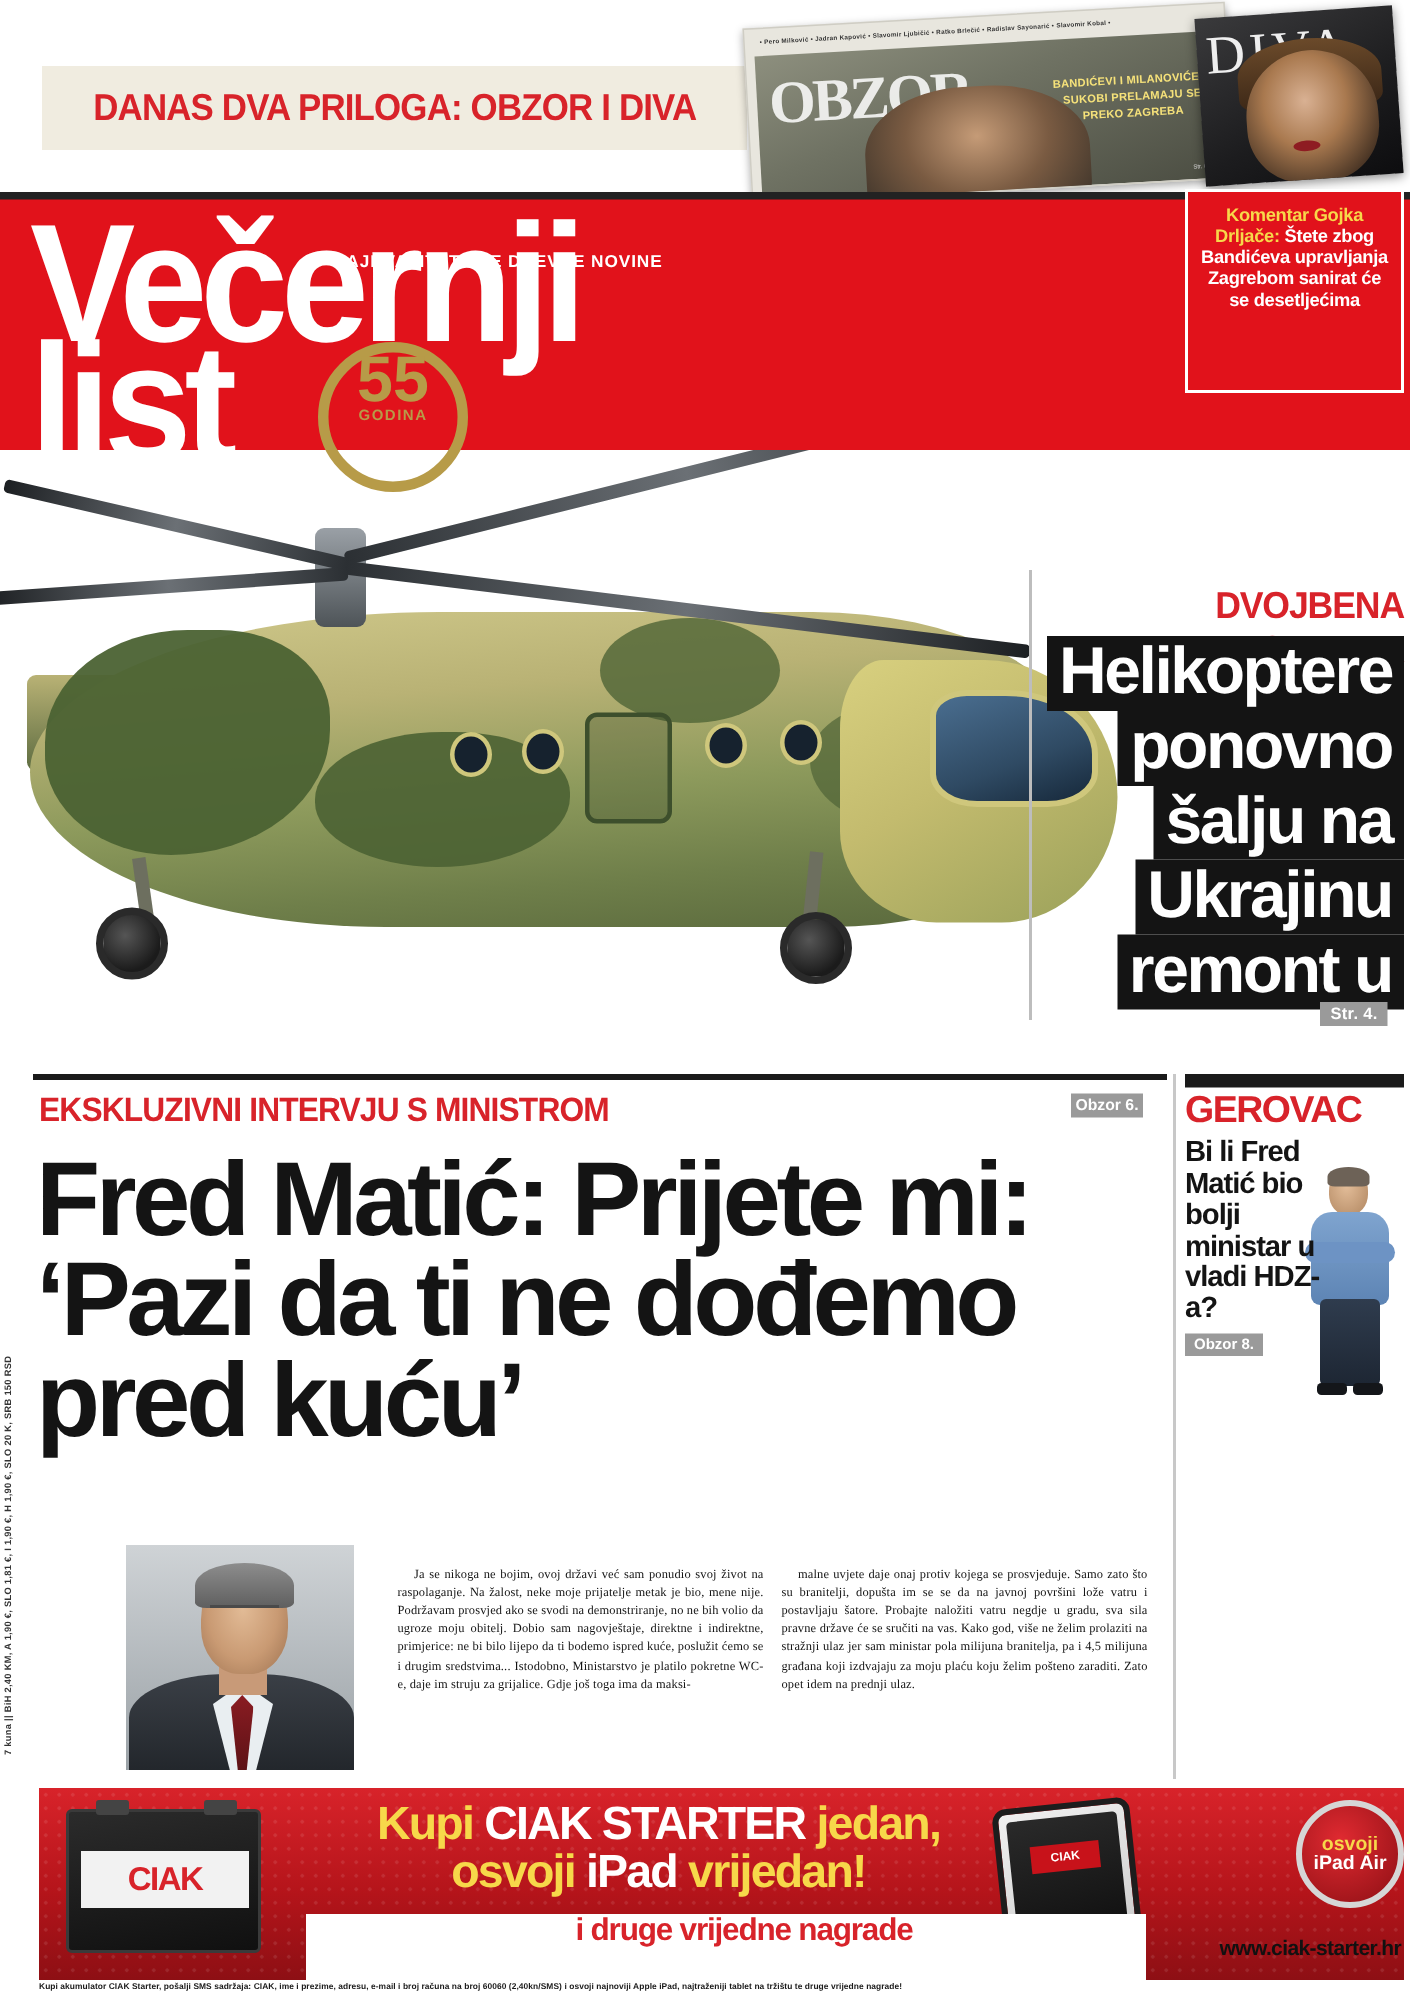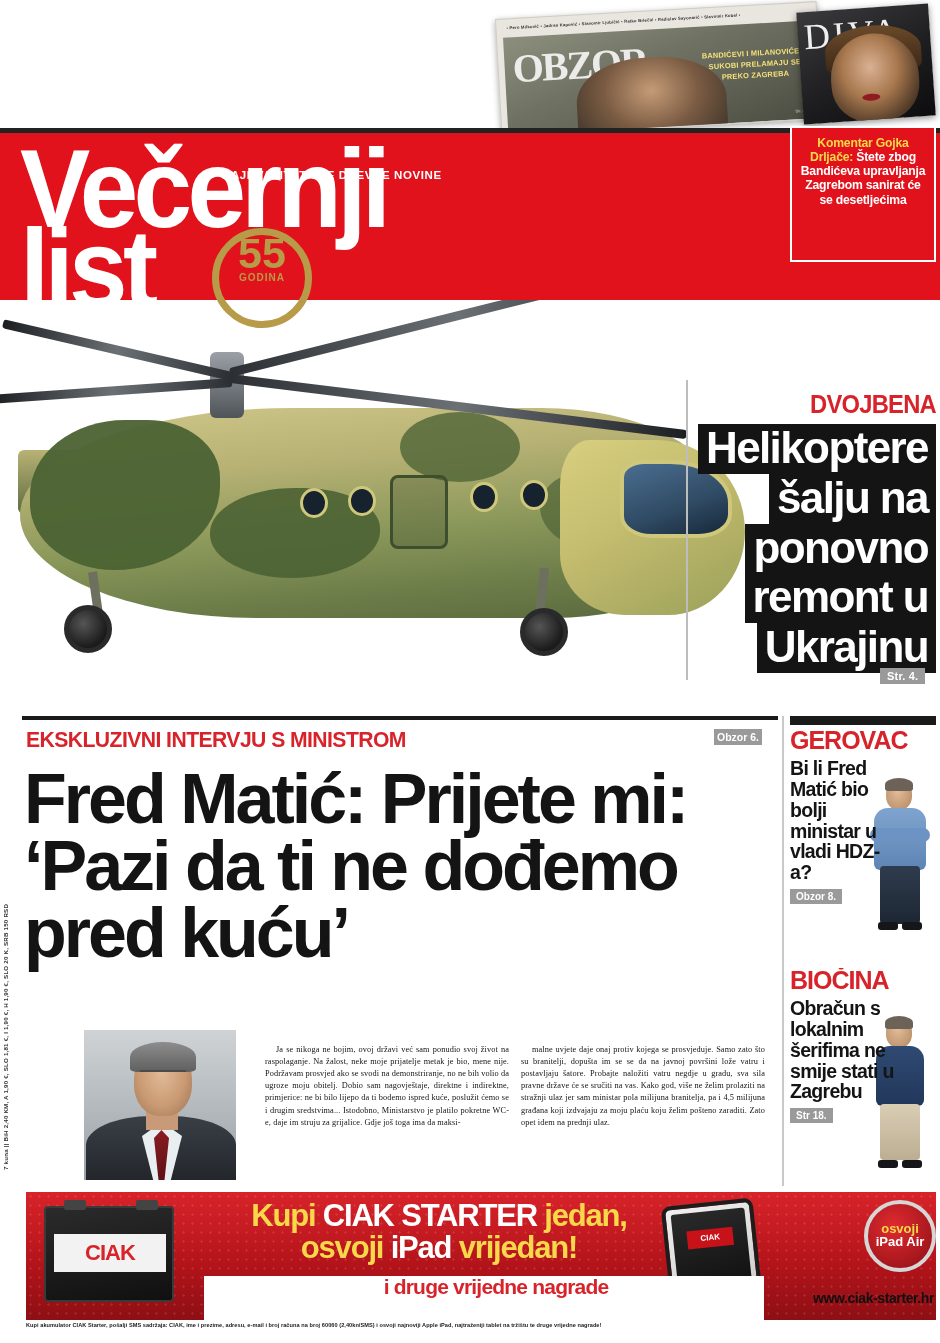--- a/index.html
+++ b/index.html
@@ -408,20 +408,23 @@
     font-weight:600;
   }
 </style>
 </head>
 <body>
 
 <div class="page">
 
   <div class="top-strip">
 
+    <div class="promo-band">
+      <div class="promo-band-text">DANAS DVA PRILOGA: OBZOR I DIVA</div>
+    </div>
 
     <div class="obzor-mock">
       <div class="obzor-topline">• Pero Milković • Jadran Kapović • Slavomir Ljubičić • Ratko Brlečić • Radislav Sayonarić • Slavomir Kobal •</div>
       <div class="obzor-body">
         <div class="obzor-logo">OBZOR</div>
         <div class="obzor-portrait"></div>
         <div class="obzor-hl">BANDIĆEVI I MILANOVIĆEVI SUKOBI PRELAMAJU SE PREKO ZAGREBA</div>
         <div class="obzor-small">Str. 6-7.</div>
       </div>
     </div>
@@ -482,24 +485,24 @@
     <div class="gear" style="left:64px; top:305px;"></div>
     <div class="gear-strut" style="left:540px; top:268px; height:48px; transform:rotate(6deg);"></div>
     <div class="gear" style="left:520px; top:308px;"></div>
   </div>
 
   <div class="heli-rule"></div>
 
   <div class="lead-kicker">DVOJBENA ODLUKA</div>
   <div class="lead-hl">
     <span>Helikoptere</span>
+    <span>ponovno</span>
     <span>šalju na</span>
-    <span>ponovno</span>
+    <span>Ukrajinu</span>
     <span>remont u</span>
-    <span>Ukrajinu</span>
   </div>
   <div class="lead-page">Str. 4.</div>
 
   <div class="main-hr"></div>
   <div class="right-col-hr"></div>
   <div class="vrule-right"></div>
 
   <div class="int-kicker">EKSKLUZIVNI INTERVJU S MINISTROM</div>
   <div class="int-tag">Obzor 6.</div>
   <div class="int-headline">Fred Matić: Prijete mi: ‘Pazi da ti ne dođemo pred kuću’</div>
@@ -530,33 +533,20 @@
       <div class="sp-head"></div>
       <div class="sp-hair"></div>
       <div class="sp-torso1"></div>
       <div class="sp-arms"></div>
       <div class="sp-legs1"></div>
       <div class="sp-shoe" style="left:14px;"></div>
       <div class="sp-shoe" style="left:38px;"></div>
     </div>
   </div>
 
-  <div class="side-sec" style="top:968px; height:210px;">
-    <div class="side-title">BIOČINA</div>
-    <div class="side-text">Obračun s lokalnim šerifima ne smije stati u Zagrebu</div>
-    <div class="side-tag">Str 18.</div>
-    <div class="side-photo">
-      <div class="sp-head"></div>
-      <div class="sp-hair"></div>
-      <div class="sp-torso2"></div>
-      <div class="sp-legs2"></div>
-      <div class="sp-shoe" style="left:14px;"></div>
-      <div class="sp-shoe" style="left:38px;"></div>
-    </div>
-  </div>
 
   <div class="spine">7 kuna || BiH 2,40 KM, A 1,90 €, SLO 1,81 €, I 1,90 €, H 1,90 €, SLO 20 K, SRB 150 RSD</div>
 
   <div class="ad">
     <div class="ad-dots"></div>
 
     <div class="ad-battery">
       <div class="ad-batt-cap" style="left:18px;"></div>
       <div class="ad-batt-cap" style="left:90px;"></div>
       <div class="ad-batt-label">

